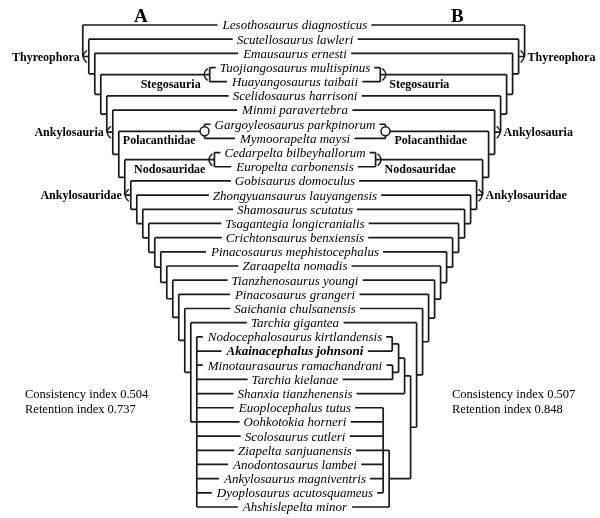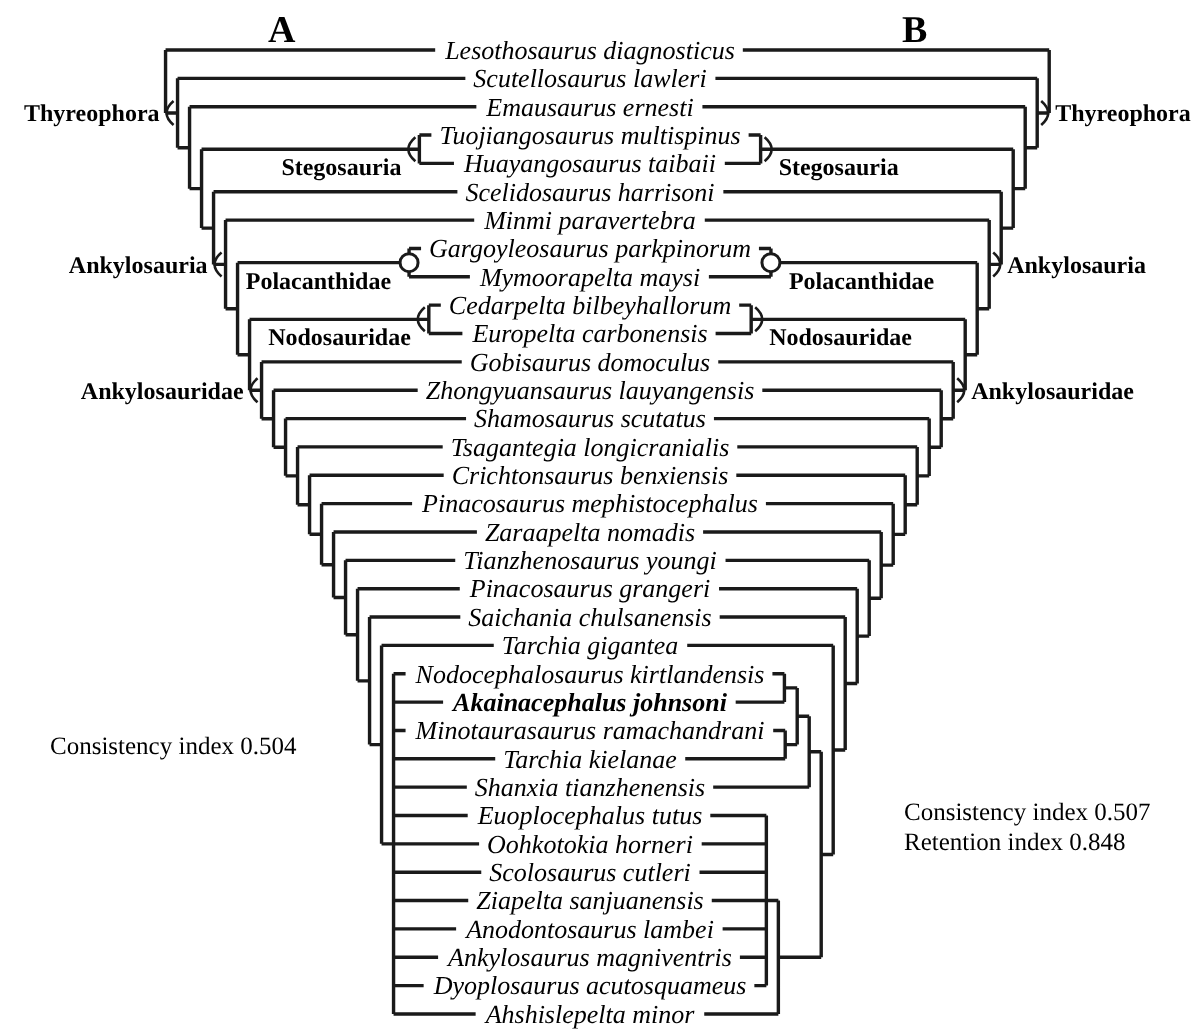--- a/index.html
+++ b/index.html
@@ -76,20 +76,21 @@
       <text x="485.5966796875" y="199.349205078125" class="clade-label" text-anchor="start">Ankylosauridae</text>
       <path d="M496.5966796875,126.21065063476561Q503.5966796875,132.2106506347656 496.5966796875,138.2106506347656" fill="none" stroke="#1a1a1a" stroke-width="1.3"></path>
       <text x="503.5966796875" y="136.4106506347656" class="clade-label" text-anchor="start">Ankylosauria</text>
       <path d="M520.5966796875,50.508665664672854Q527.5966796875,56.508665664672854 520.5966796875,62.508665664672854" fill="none" stroke="#1a1a1a" stroke-width="1.3"></path>
       <text x="527.5966796875" y="60.70866566467286" class="clade-label" text-anchor="start">Thyreophora</text>
     </svg>
 
   <div class="panel-title" style="left:134px;top:6px;">A</div>
   <div class="panel-title" style="left:451px;top:6px;">B</div>
 
-  <div class="stats" style="left:25px;top:366px;">
+  <div class="stats" style="left:25px;top:387px;">
     <div>Consistency index 0.504</div>
+    <div>Retention index 0.737</div>
   </div>
-  <div class="stats" style="left:452px;top:387px;margin-top:12px;">
+  <div class="stats" style="left:452px;top:387px;">
     <div>Consistency index 0.507</div>
     <div>Retention index 0.848</div>
   </div>
 </div>
 
 </body></html>

